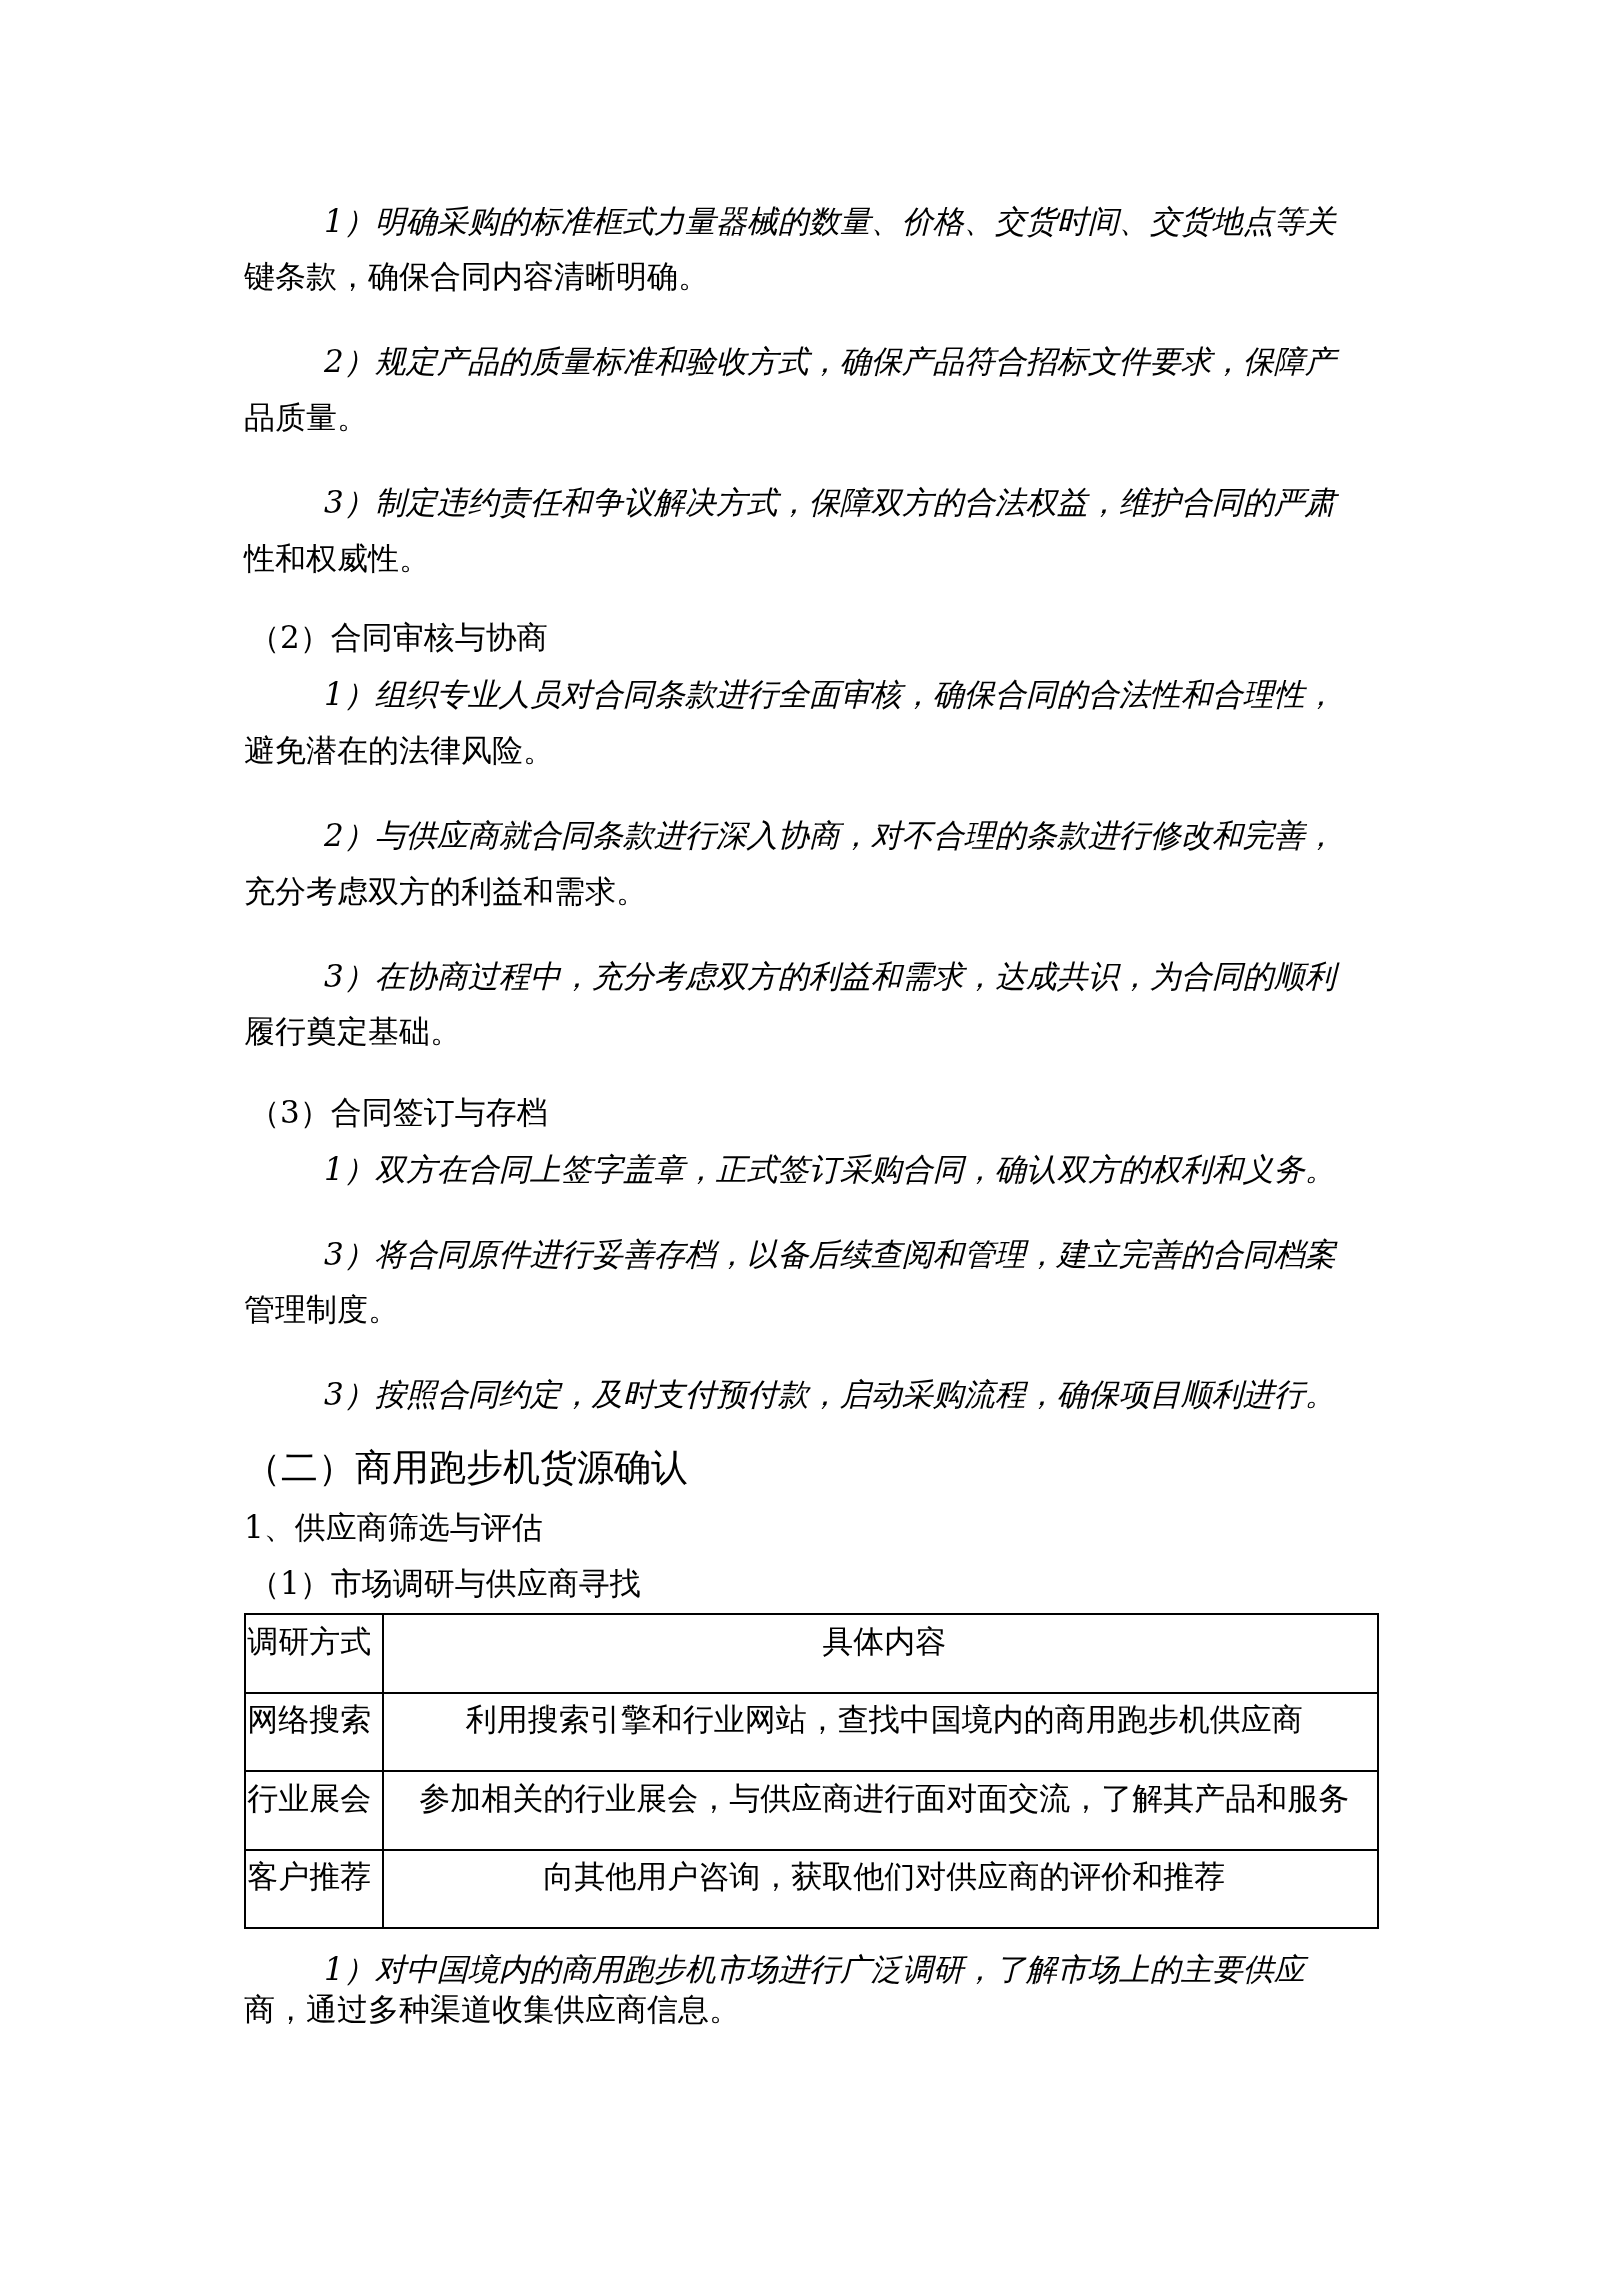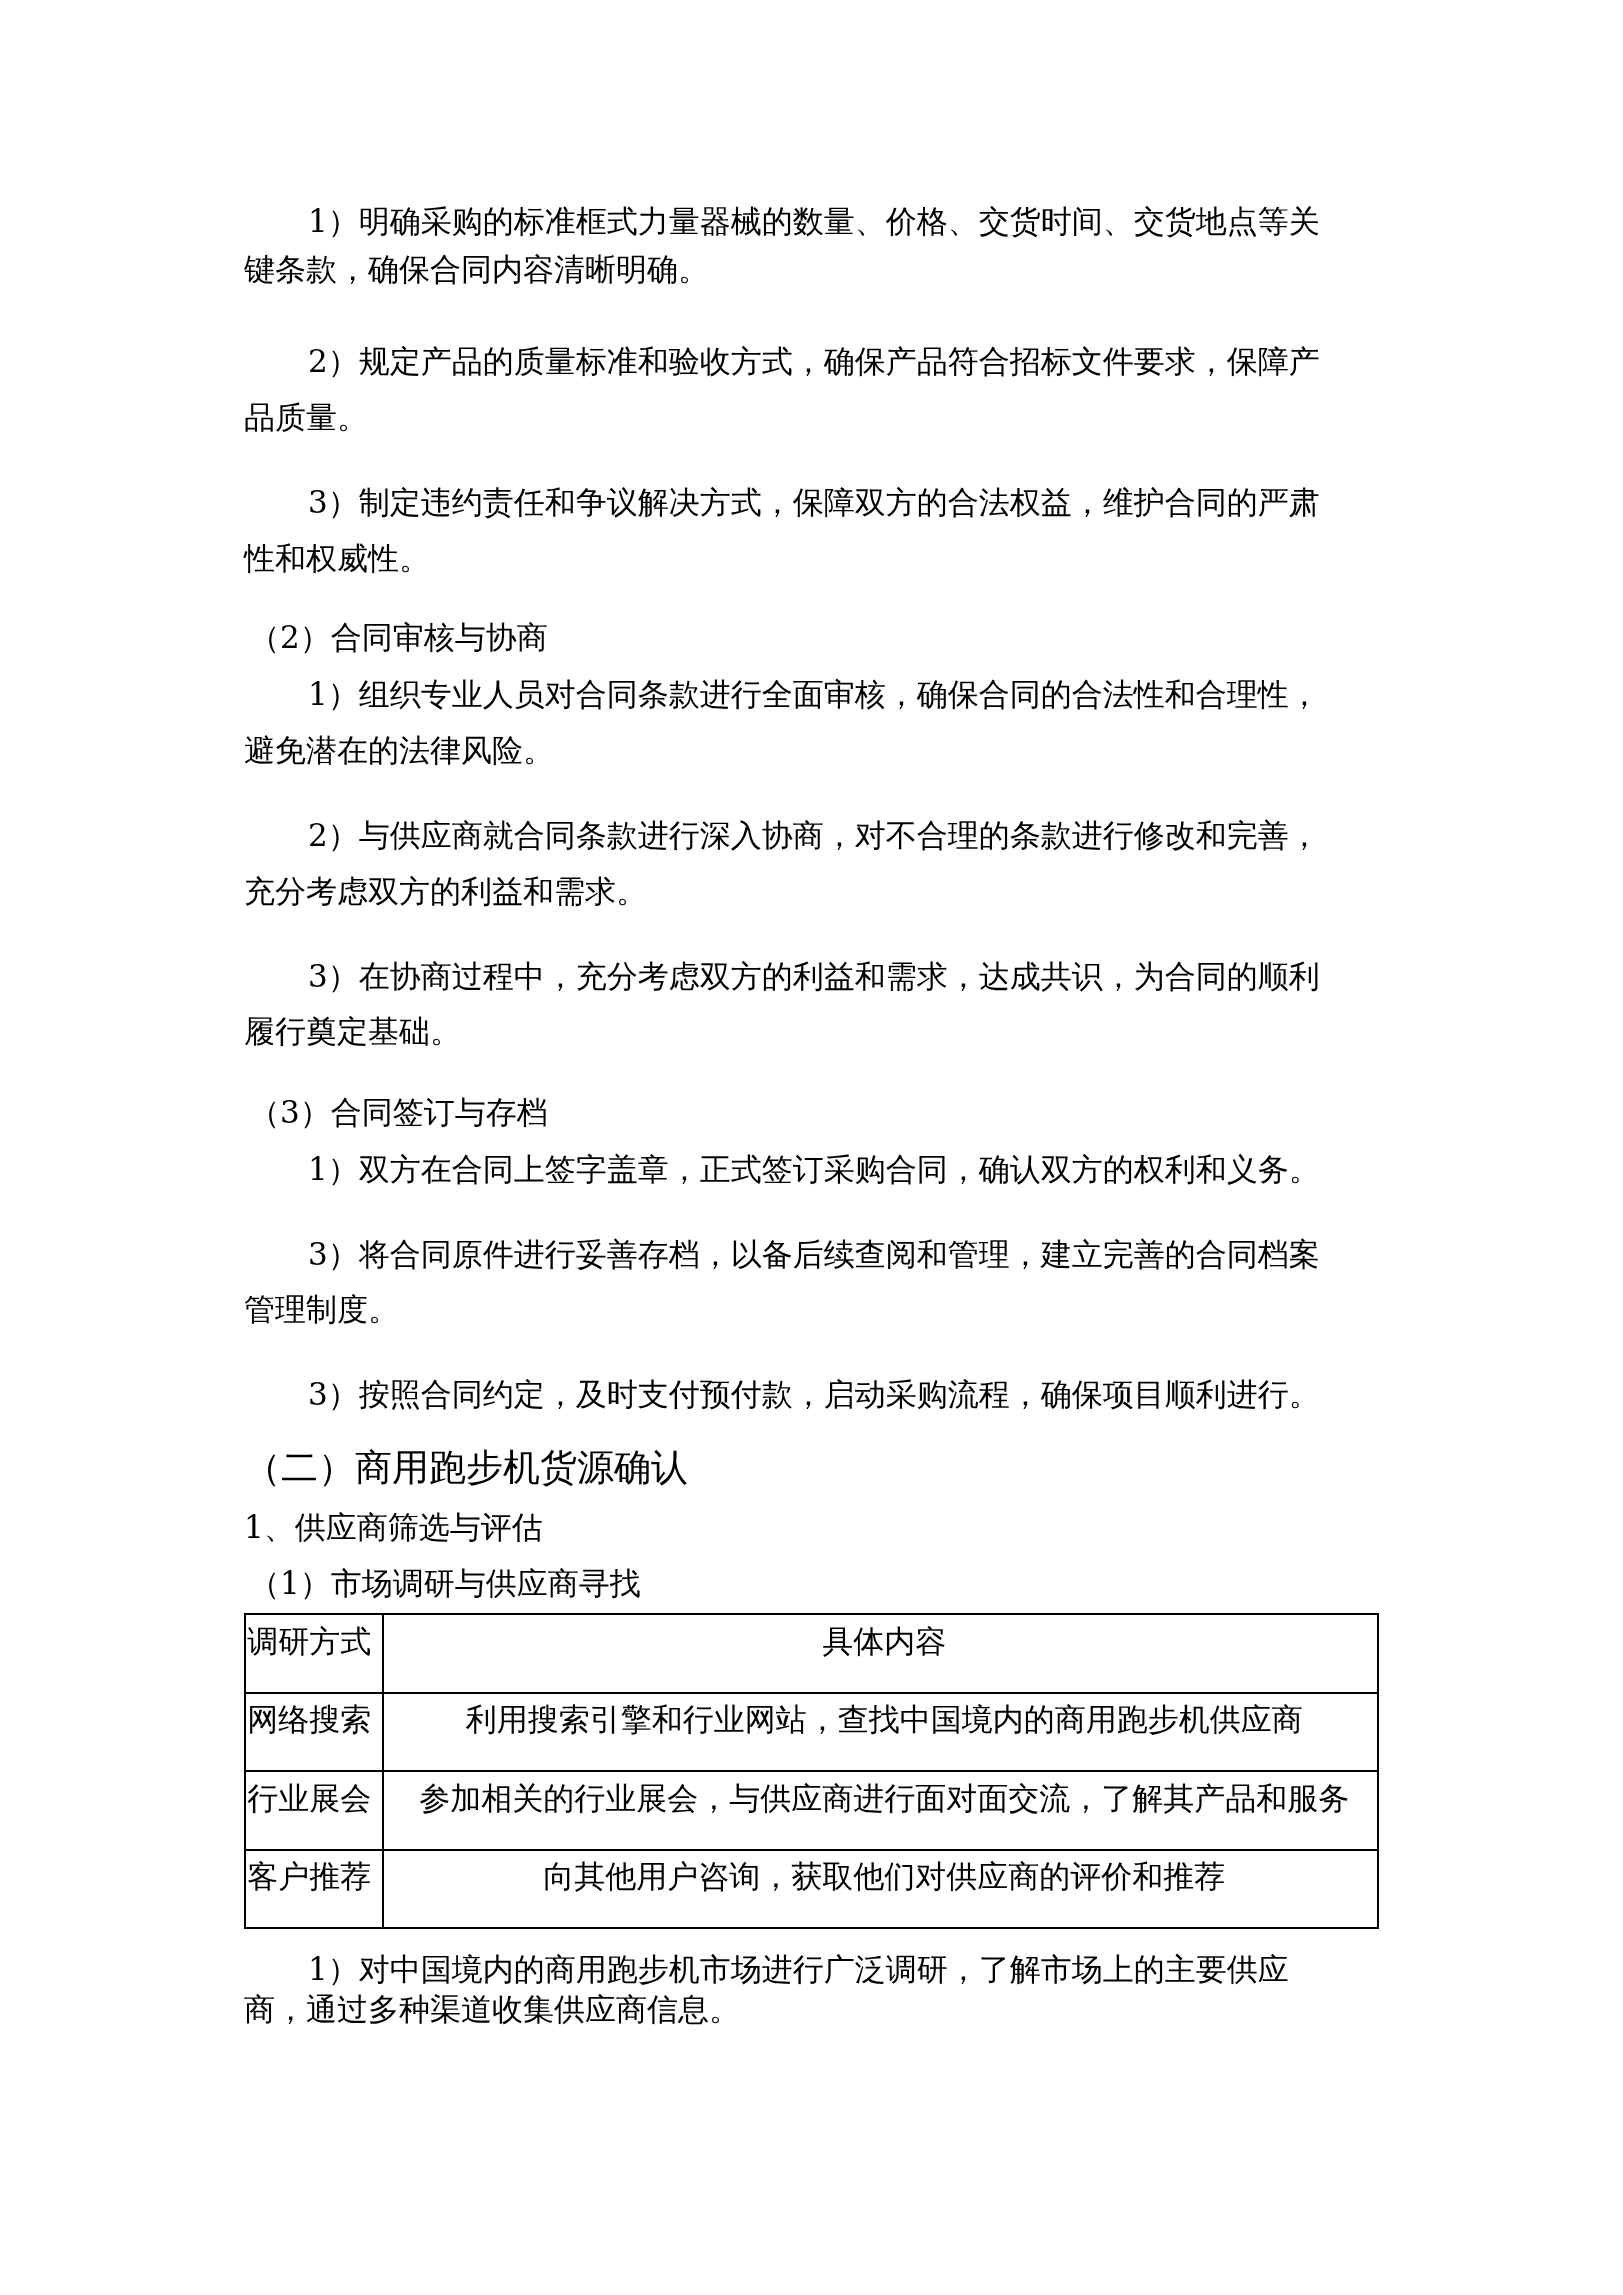--- a/index.html
+++ b/index.html
@@ -1,33 +1,33 @@
 <!DOCTYPE html>
 <html style="font-size:10.5px"><head>
 <meta charset="utf-8">
 <style>
   html, body { margin: 0; padding: 0; background: #ffffff; }
   body { width: 1623px; height: 2295px; position: relative; overflow: hidden;
          font-family: "DejaVu Serif", "Liberation Serif", serif; color: #000; }
   .line { position: absolute; left: 244px; white-space: nowrap; font-size: 31px; line-height: 39px; }
-  .indent { left: 308px; }
+  .indent { left: 324px; font-style: italic; }
   .sub { left: 249px; }
   .h2 { font-size: 37px; line-height: 46px; left: 244px; }
   table.survey { position: absolute; left: 244px; top: 1613px; width: 1135px;
                  border-collapse: collapse; font-size: 31px; }
   table.survey td { border: 2.6px solid #000; height: 70px; vertical-align: top;
                     padding: 6.5px 0 0 0; line-height: 39px; white-space: nowrap; margin-left: 35px; }
   table.survey td.c1 { width: 135px; text-align: left; padding-left: 1.3px; }
   table.survey td.c2 { text-align: center; padding-left: 7px; }
 </style>
 </head>
 <body>
 
 <div class="line indent" style="top:202px">1）明确采购的标准框式力量器械的数量、价格、交货时间、交货地点等关</div>
-<div class="line" style="top:250px">键条款，确保合同内容清晰明确。</div>
+<div class="line" style="top:257px">键条款，确保合同内容清晰明确。</div>
 <div class="line indent" style="top:342px">2）规定产品的质量标准和验收方式，确保产品符合招标文件要求，保障产</div>
 <div class="line" style="top:398px">品质量。</div>
 <div class="line indent" style="top:483px">3）制定违约责任和争议解决方式，保障双方的合法权益，维护合同的严肃</div>
 <div class="line" style="top:539px">性和权威性。</div>
 
 <div class="line sub" style="top:618px">（2）合同审核与协商</div>
 <div class="line indent" style="top:675px">1）组织专业人员对合同条款进行全面审核，确保合同的合法性和合理性，</div>
 <div class="line" style="top:731px">避免潜在的法律风险。</div>
 <div class="line indent" style="top:816px">2）与供应商就合同条款进行深入协商，对不合理的条款进行修改和完善，</div>
 <div class="line" style="top:872px">充分考虑双方的利益和需求。</div>

